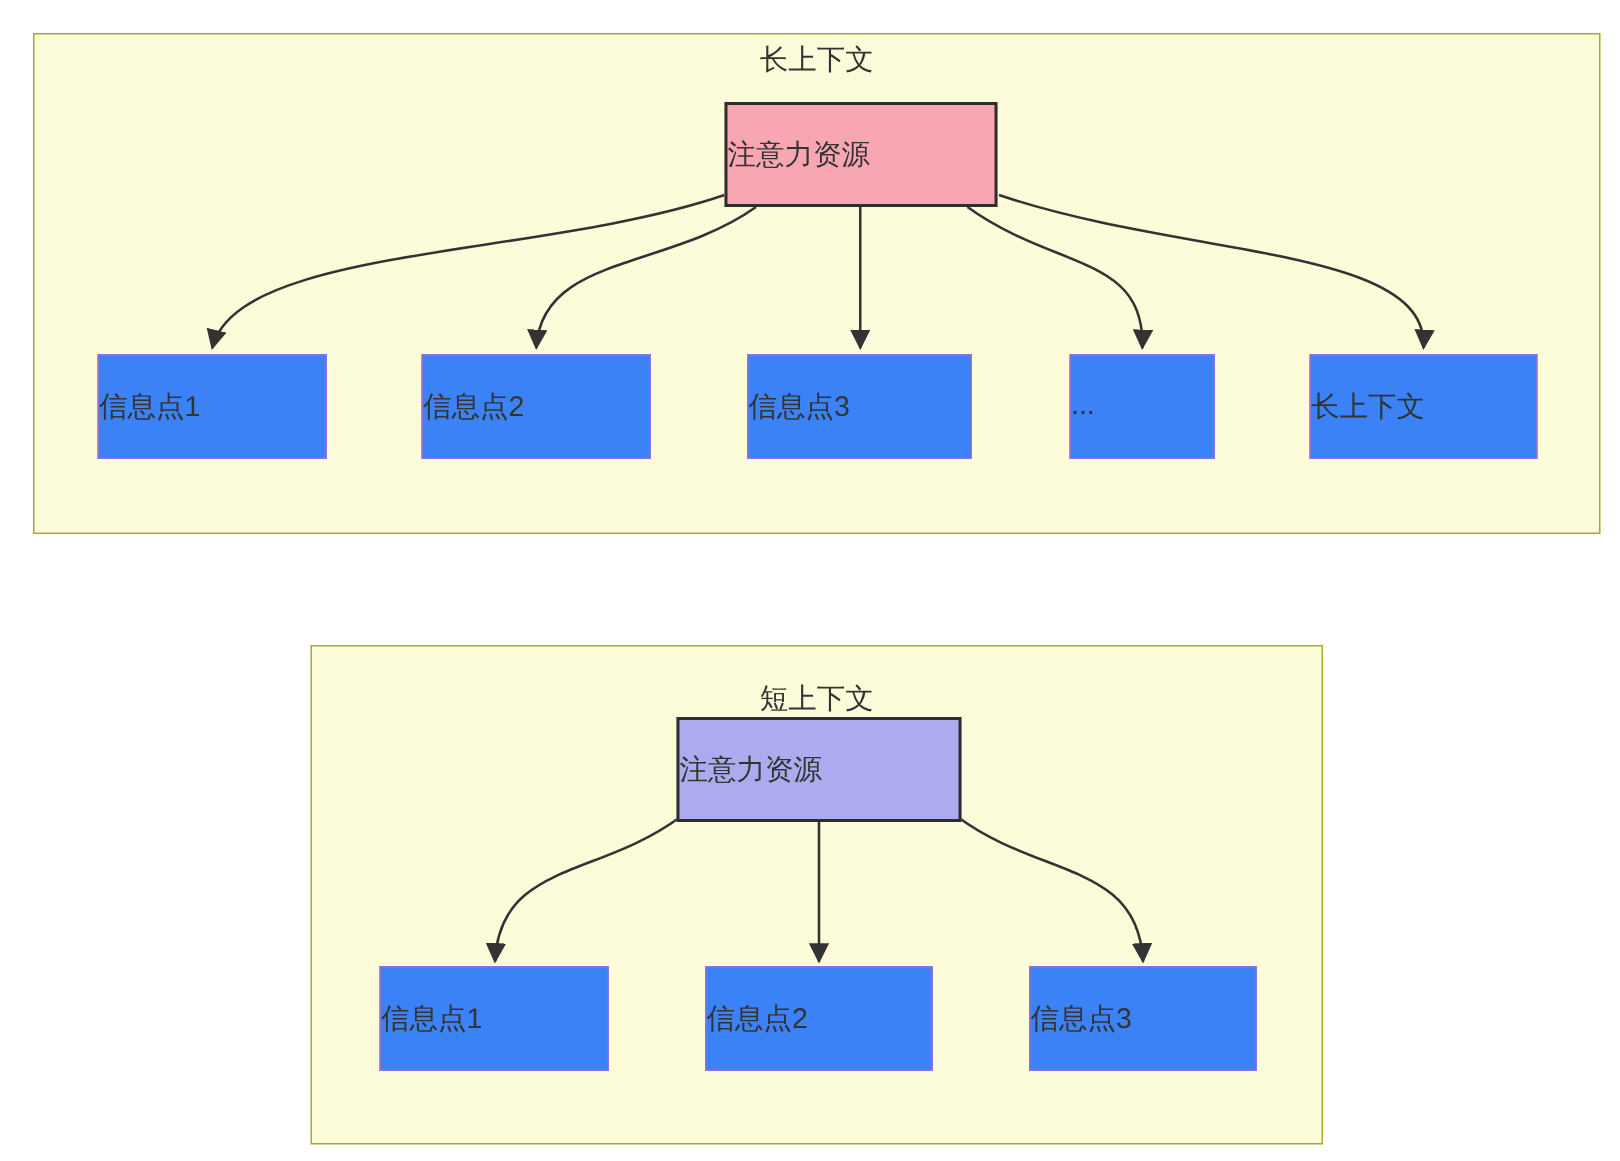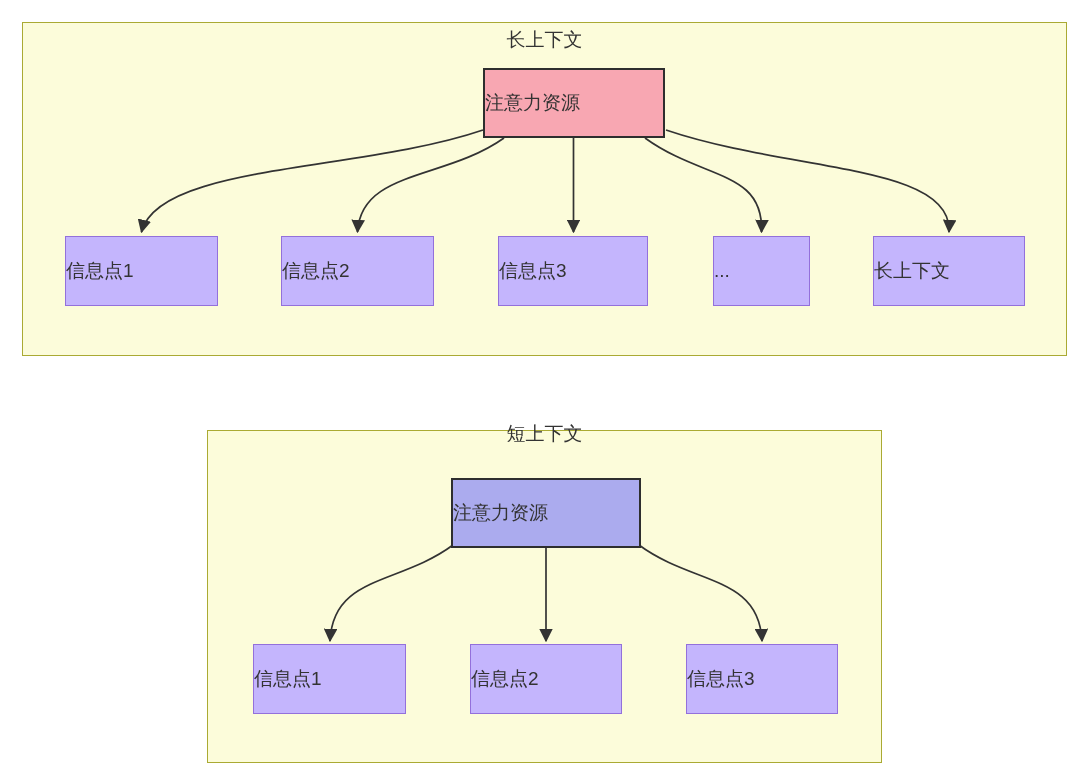--- a/index.html
+++ b/index.html
@@ -13,31 +13,31 @@
   }
   .group-title{
     position:absolute;text-align:center;font-size:19px;color:#333;
     pointer-events:none;
   }
   .node{
     position:absolute;display:flex;align-items:center;justify-content:flex-start;
     box-sizing:border-box;font-size:19px;color:#333;
   }
   .root-node{border:2px solid #2e2e2e;}
-  .child-node{background:#c4b5fd;border:1.5px solid #9370db;}
+  .child-node{background:#3b82f6;border:1.5px solid #9370db;}
   #edges{position:absolute;left:0;top:0;pointer-events:none;}
 </style>
 </head>
 <body>
 
 <div class="group" style="left:22px;top:22px;width:1045px;height:334px;"></div>
 <div class="group-title" style="left:22px;top:27px;width:1045px;">长上下文</div>
 
 <div class="group" style="left:207px;top:430px;width:675px;height:333px;"></div>
-<div class="group-title" style="left:207px;top:421px;width:675px;">短上下文</div>
+<div class="group-title" style="left:207px;top:453px;width:675px;">短上下文</div>
 
 <svg id="edges" width="1080" height="774" viewBox="0 0 1080 774">
   <defs>
     <marker id="arrow" markerWidth="8" markerHeight="8" viewBox="0 0 10 10" refX="9" refY="5" orient="auto">
       <path d="M0,0 L10,5 L0,10 z" fill="#333333"></path>
     </marker>
   </defs>
   <g stroke="#333333" stroke-width="1.7" fill="none">
     <path d="M 483 130 C 360 172, 158 164, 141.5 232" marker-end="url(#arrow)"></path>
     <path d="M 504 138 C 445 180, 361 170, 357.5 232" marker-end="url(#arrow)"></path>

